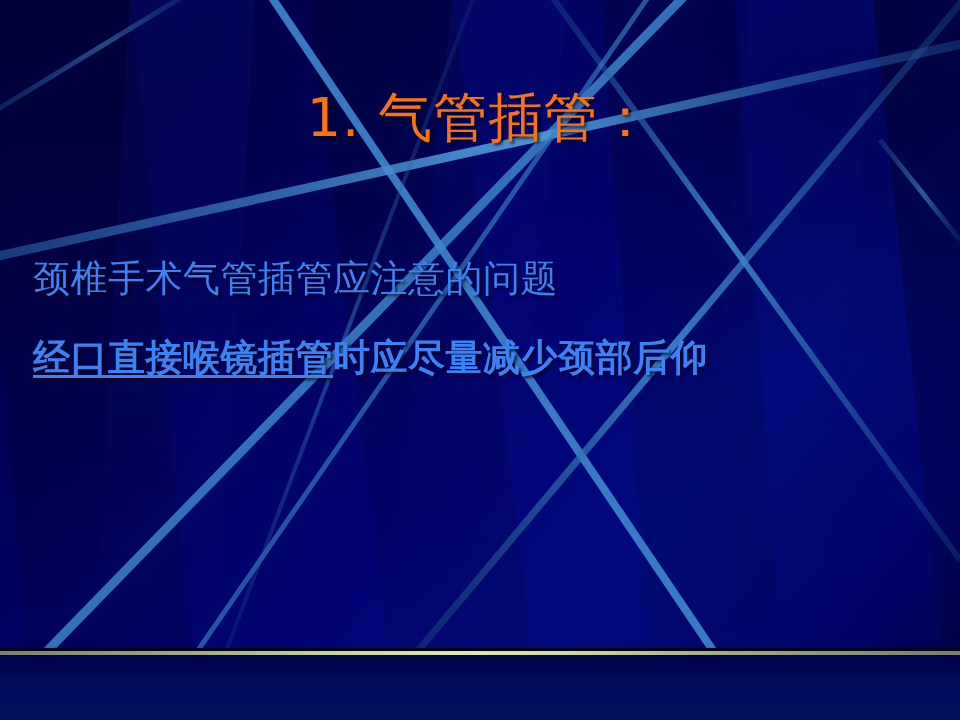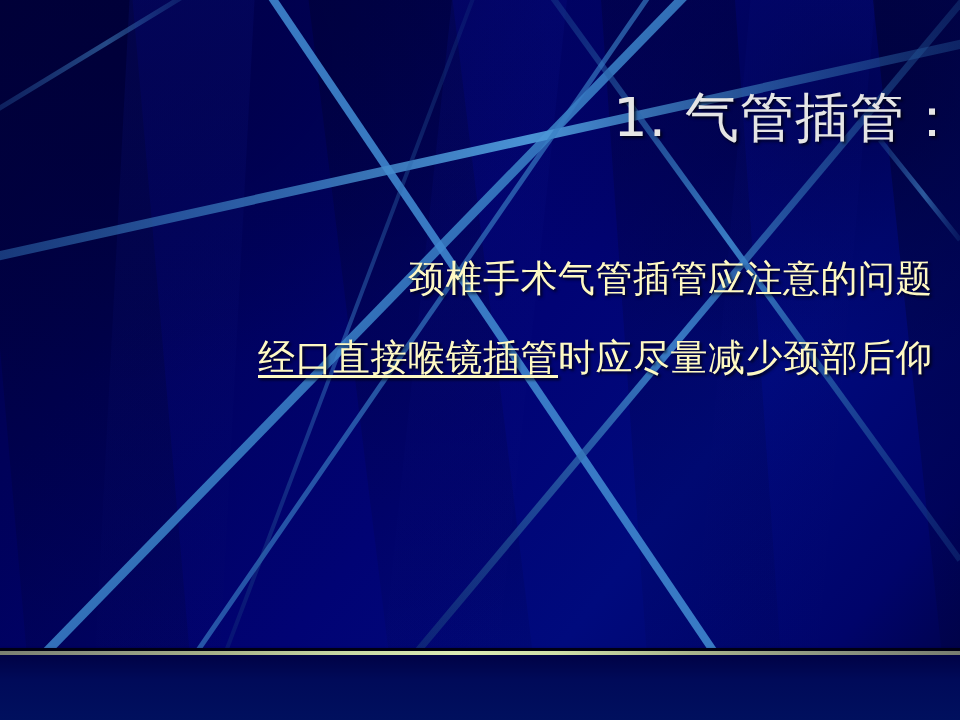--- a/index.html
+++ b/index.html
@@ -68,45 +68,44 @@
     left: 0; right: 0; top: -3px;
     height: 3px;
     background: #000013;
   }
   
   .title {
     position: absolute;
     left: 0;
     right: 0;
     top: 88px;
-    text-align: right;
-    color: #e5e5e5;
+    text-align: center;
+    color: #f97316;
     font-size: 54px;
     line-height: 1.12;
     letter-spacing: 1px;
     white-space: nowrap;
     text-shadow: 2px 2px 3px rgba(0,0,0,0.70);
   }
   .body-block {
     position: absolute;
     left: 33px;
     top: 258px;
     width: 900px;
-    color: #fef9c3;
-    text-align: right;
+    color: #3b82f6;
   }
   .line {
     font-size: 37px;
     line-height: 1.12;
     letter-spacing: 0.5px;
     margin-bottom: 38px;
     white-space: nowrap;
     text-shadow: 2px 2px 3px rgba(0,0,0,0.72);
   }
-  .line:last-child { margin-bottom: 0; }
+  .line:last-child { margin-bottom: 0; font-weight: bold; }
   .u {
     text-decoration: underline;
     text-underline-offset: 5px;
     text-decoration-thickness: 3px;
   }
   .gap { display: inline-block; width: 22px; }
   .gap-sm { display: inline-block; width: 13px; }
 </style>
 </head>
 <body>

